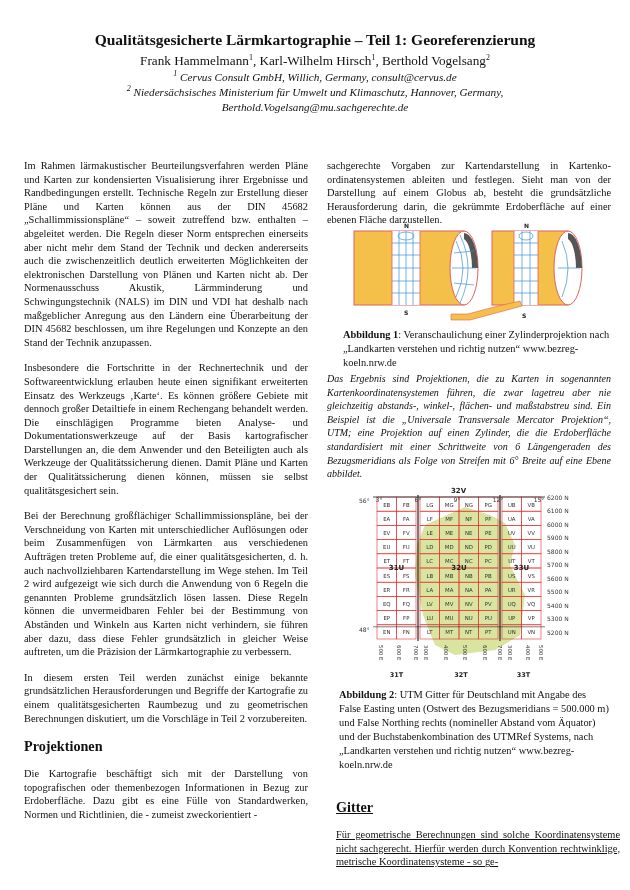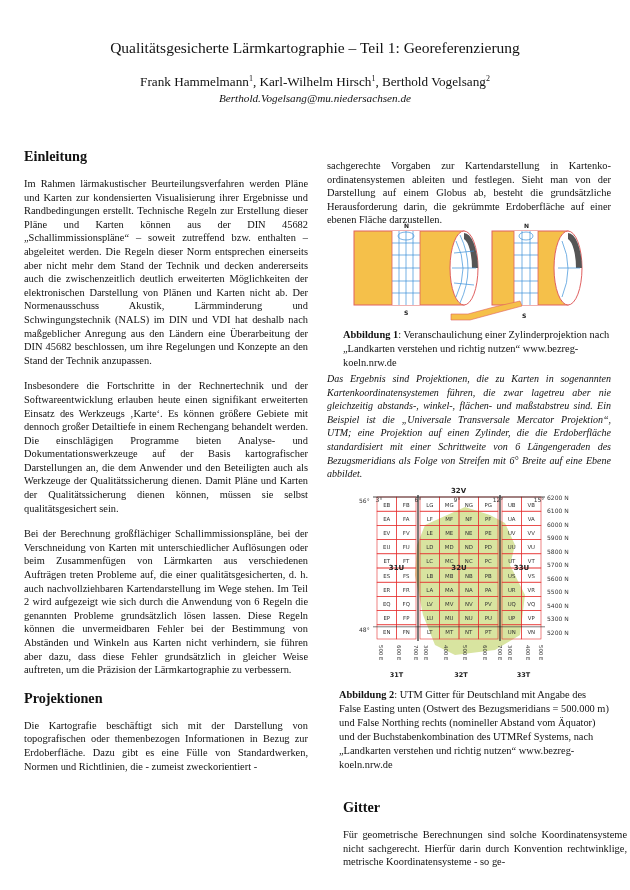--- a/index.html
+++ b/index.html
@@ -1,56 +1,58 @@
 <!DOCTYPE html>
 <html><head>
 <meta charset="utf-8">
 <style>
   html, body { margin: 0; padding: 0; background: #ffffff; }
   body {
     width: 630px; height: 890px; position: relative; overflow: hidden;
     font-family: "Liberation Serif", serif; color: #111;
   }
   .header { position: absolute; left: 0; top: 30px; width: 630px; text-align: center; }
-  .title { font-weight: normal; font-size: 15.5px; margin: 8px; line-height: 20px; }
-  .authors { font-size: 13.2px; line-height: 18px; margin-top: 15px; }
+  .title { font-weight: bold; font-size: 15.5px; margin: 0; line-height: 20px; }
+  .authors { font-size: 13.2px; line-height: 18px; margin-top: 2px; }
   .affil { font-style: italic; font-size: 11.2px; line-height: 15px; }
   sup { font-size: 8px; vertical-align: 5px; line-height: 0; }
 
   .col { position: absolute; width: 284px; font-size: 10.4px; line-height: 13.6px; text-align: justify; }
   .col-left { left: 24px; top: 147px; }
   .col-right { left: 327px; top: 147px; }
   .h2 { font-weight: bold; font-size: 14.2px; margin: 0 0 3px 0; line-height: 18px; }
   .p { margin: 12px 0 5px 0; hyphens: manual; }
 
   .fig1 { position: absolute; left: 338px; top: 221px; width: 260px; height: 100px; }
   .cap1 { position: absolute; left: 343px; top: 328px; width: 270px; font-size: 10.4px; line-height: 14px; }
   .right-p2 { position: absolute; left: 327px; top: 372px; width: 284px; font-size: 10px; line-height: 13.6px; text-align: justify; font-style: italic; }
   .fig2 { position: absolute; left: 355px; top: 485px; width: 215px; height: 195px; }
   .cap2 { position: absolute; left: 339px; top: 688px; width: 270px; font-size: 10.4px; line-height: 13.9px; }
-  .right-gitter { position: absolute; left: 343px; top: 798px; width: 284px; font-size: 10.4px; line-height: 13.6px; text-align: justify; }
+  .right-gitter { position: absolute; left: 336px; top: 798px; width: 284px; font-size: 10.4px; line-height: 13.6px; text-align: justify; text-decoration: underline; }
   b.lbl { font-weight: bold; margin-top: 40px; }
   svg text { font-family: "DejaVu Sans", sans-serif; }
 </style>
 </head>
 <body>
 
 <div class="header">
   <h1 class="title">Qualitätsgesicherte Lärmkartographie – Teil 1: Georeferenzierung</h1>
   <div class="authors">
     <span>Frank Hammelmann</span><sup>1</sup><span>, </span><span>Karl-Wilhelm Hirsch</span><sup>1</sup><span>, </span><span>Berthold Vogelsang</span><sup>2</sup>
   </div>
-  <div class="affil">Berthold.Vogelsang@mu.niedersachsen.de</div>
+  <div class="affil"><sup>1</sup> <span>Cervus Consult GmbH, Willich, Germany, consult@cervus.de</span></div>
+  <div class="affil"><sup>2</sup> <span>Niedersächsisches Ministerium für Umwelt und Klimaschutz, Hannover, Germany,</span></div>
+  <div class="affil">Berthold.Vogelsang@mu.sachgerechte.de</div>
 </div>
 
 <div class="col col-left">
-  <h2 class="h2">Einleitung</h2>
   <p class="p">Im Rahmen lärmakustischer Beurteilungsverfahren werden Pläne und Karten zur kondensierten Visualisierung ihrer Ergebnisse und Randbedingungen erstellt. Technische Re­geln zur Erstellung dieser Pläne und Karten können aus der DIN 45682 „Schallimmissionspläne“ – soweit zutreffend bzw. enthalten – abgeleitet werden. Die Regeln dieser Norm entsprechen einerseits aber nicht mehr dem Stand der Tech­nik und decken andererseits auch die zwischenzeitlich deut­lich erweiterten Möglichkeiten der elektronischen Darstel­lung von Plänen und Karten nicht ab. Der Normenausschuss Akustik, Lärmminderung und Schwingungstechnik (NALS) im DIN und VDI hat deshalb nach maßgeblicher Anregung aus den Ländern eine Überarbeitung der DIN 45682 be­schlossen, um ihre Regelungen und Konzepte an den Stand der Technik anzupassen.</p>
   <p class="p">Insbesondere die Fortschritte in der Rechnertechnik und der Softwareentwicklung erlauben heute einen signifikant erwei­terten Einsatz des Werkzeugs ‚Karte‘. Es können größere Gebiete mit dennoch großer Detailtiefe in einem Rechen­gang behandelt werden. Die einschlägigen Programme bie­ten Analyse- und Dokumentationswerkzeuge auf der Basis kartografischer Darstellungen an, die dem Anwender und den Beteiligten auch als Werkzeuge der Qualitätssicherung dienen. Damit Pläne und Karten der Qualitätssicherung die­nen können, müssen sie selbst qualitätsgesichert sein.</p>
   <p class="p">Bei der Berechnung großflächiger Schallimmissionspläne, bei der Verschneidung von Karten mit unterschiedlicher Auflösungen oder beim Zusammenfügen von Lärmkarten aus verschiedenen Aufträgen treten Probleme auf, die einer qualitätsgesicherten, d. h. auch nachvollziehbaren Karten­darstellung im Wege stehen. Im Teil 2 wird aufgezeigt wie sich durch die Anwendung von 6 Regeln die genannten Probleme grundsätzlich lösen lassen. Diese Regeln können die unvermeidbaren Fehler bei der Bestimmung von Abstän­den und Winkeln aus Karten nicht verhindern, sie führen aber dazu, dass diese Fehler grundsätzlich in gleicher Weise auftreten, um die Präzision der Lärmkartographie zu verbes­sern.</p>
+  <p class="p">In diesem ersten Teil werden zunächst einige bekannte grundsätzlichen Herausforderungen und Begriffe der Karto­grafie zu einem qualitätsgesicherten Raumbezug und zu geometrischen Berechnungen diskutiert, um die Vorschläge in Teil 2 vorzubereiten.</p>
   <h2 class="h2" style="margin-top:12px">Projektionen</h2>
   <p class="p">Die Kartografie beschäftigt sich mit der Darstellung von topografischen oder themenbezogen Informationen in Bezug zur Erdoberfläche. Dazu gibt es eine Fülle von Standardwer­ken, Normen und Richtlinien, die - zumeist zweckorientiert -</p>
 </div>
 
 <div class="col col-right">
   <p class="p">sachgerechte Vorgaben zur Kartendarstellung in Kartenko­ordinatensystemen ableiten und festlegen. Sieht man von der Darstellung auf einem Globus ab, besteht die grundsätzliche Herausforderung darin, die gekrümmte Erdoberfläche auf einer ebenen Fläche darzustellen.</p>
 </div>
 
 <svg class="fig1" viewBox="0 0 260 100">
   <g>
@@ -481,14 +483,14 @@
       <text x="41.5" y="192" font-size="6.5" font-weight="bold" text-anchor="middle" fill="#222">31T</text>
       <text x="106" y="192" font-size="6.5" font-weight="bold" text-anchor="middle" fill="#222">32T</text>
       <text x="168.5" y="192" font-size="6.5" font-weight="bold" text-anchor="middle" fill="#222">33T</text>
     </g>
 </svg>
 
 <div class="cap2"><b class="lbl">Abbildung 2</b><span>: UTM Gitter für Deutschland mit An­gabe des False Easting unten (Ostwert des Bezugsme­ridians  = 500.000 m) und False Northing rechts (no­mineller Abstand vom Äquator) und der Buchstaben­kombination des UTMRef Systems, nach „Landkar­ten verstehen und richtig nutzen“ www.bezreg-koeln.nrw.de</span></div>
 
 <div class="right-gitter">
   <h2 class="h2">Gitter</h2>
-  <p class="p">Für geometrische Berechnungen sind solche Koordinaten­systeme nicht sachgerecht. Hierfür darin durch Konventi­on rechtwinklige, metrische Koordinatensysteme - so ge-</p>
+  <p class="p">Für geometrische Berechnungen sind solche Koordinaten­systeme nicht sachgerecht. Hierfür werden durch Konventi­on rechtwinklige, metrische Koordinatensysteme - so ge-</p>
 </div>
 
 </body></html>

